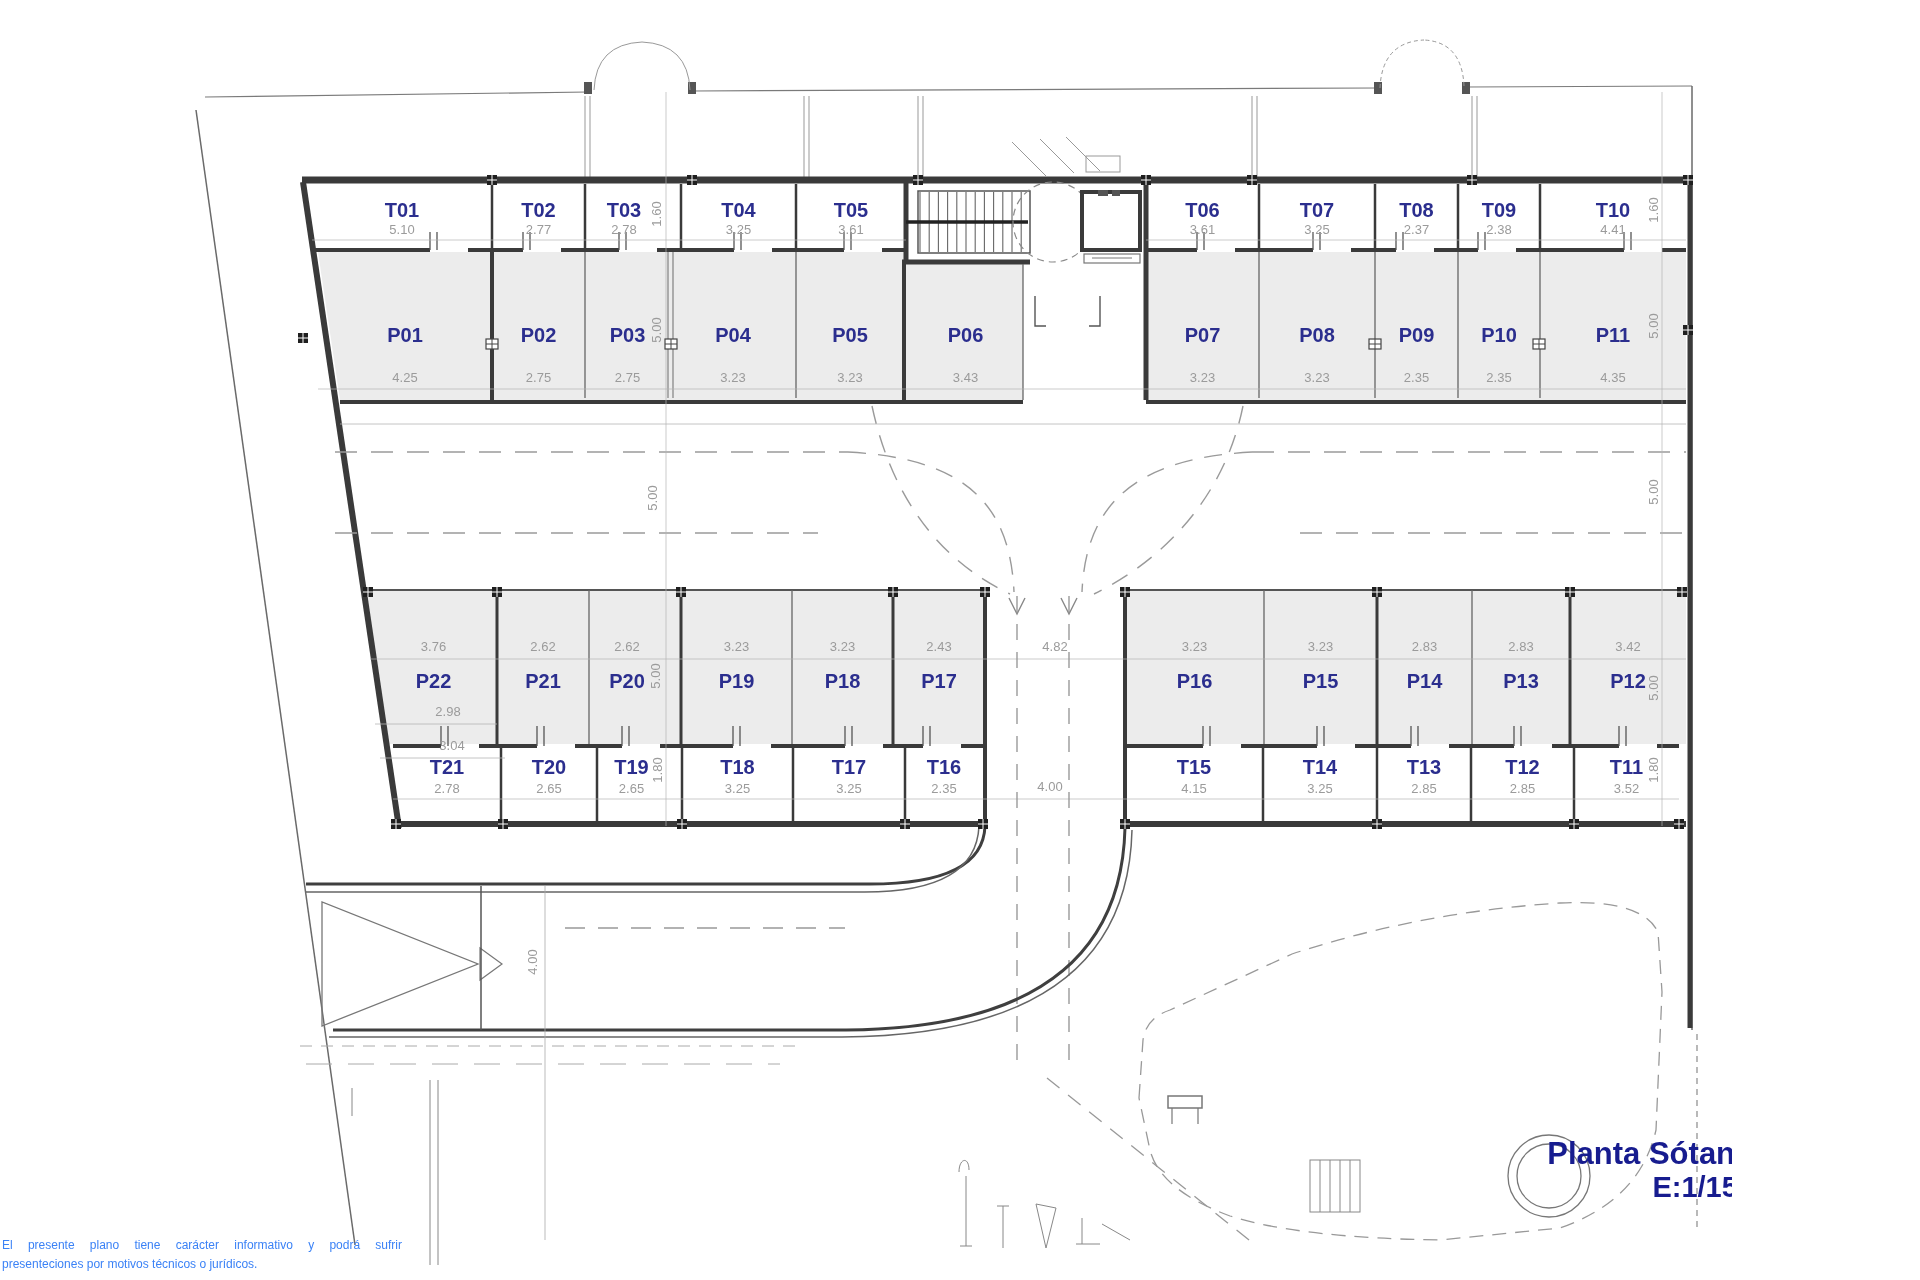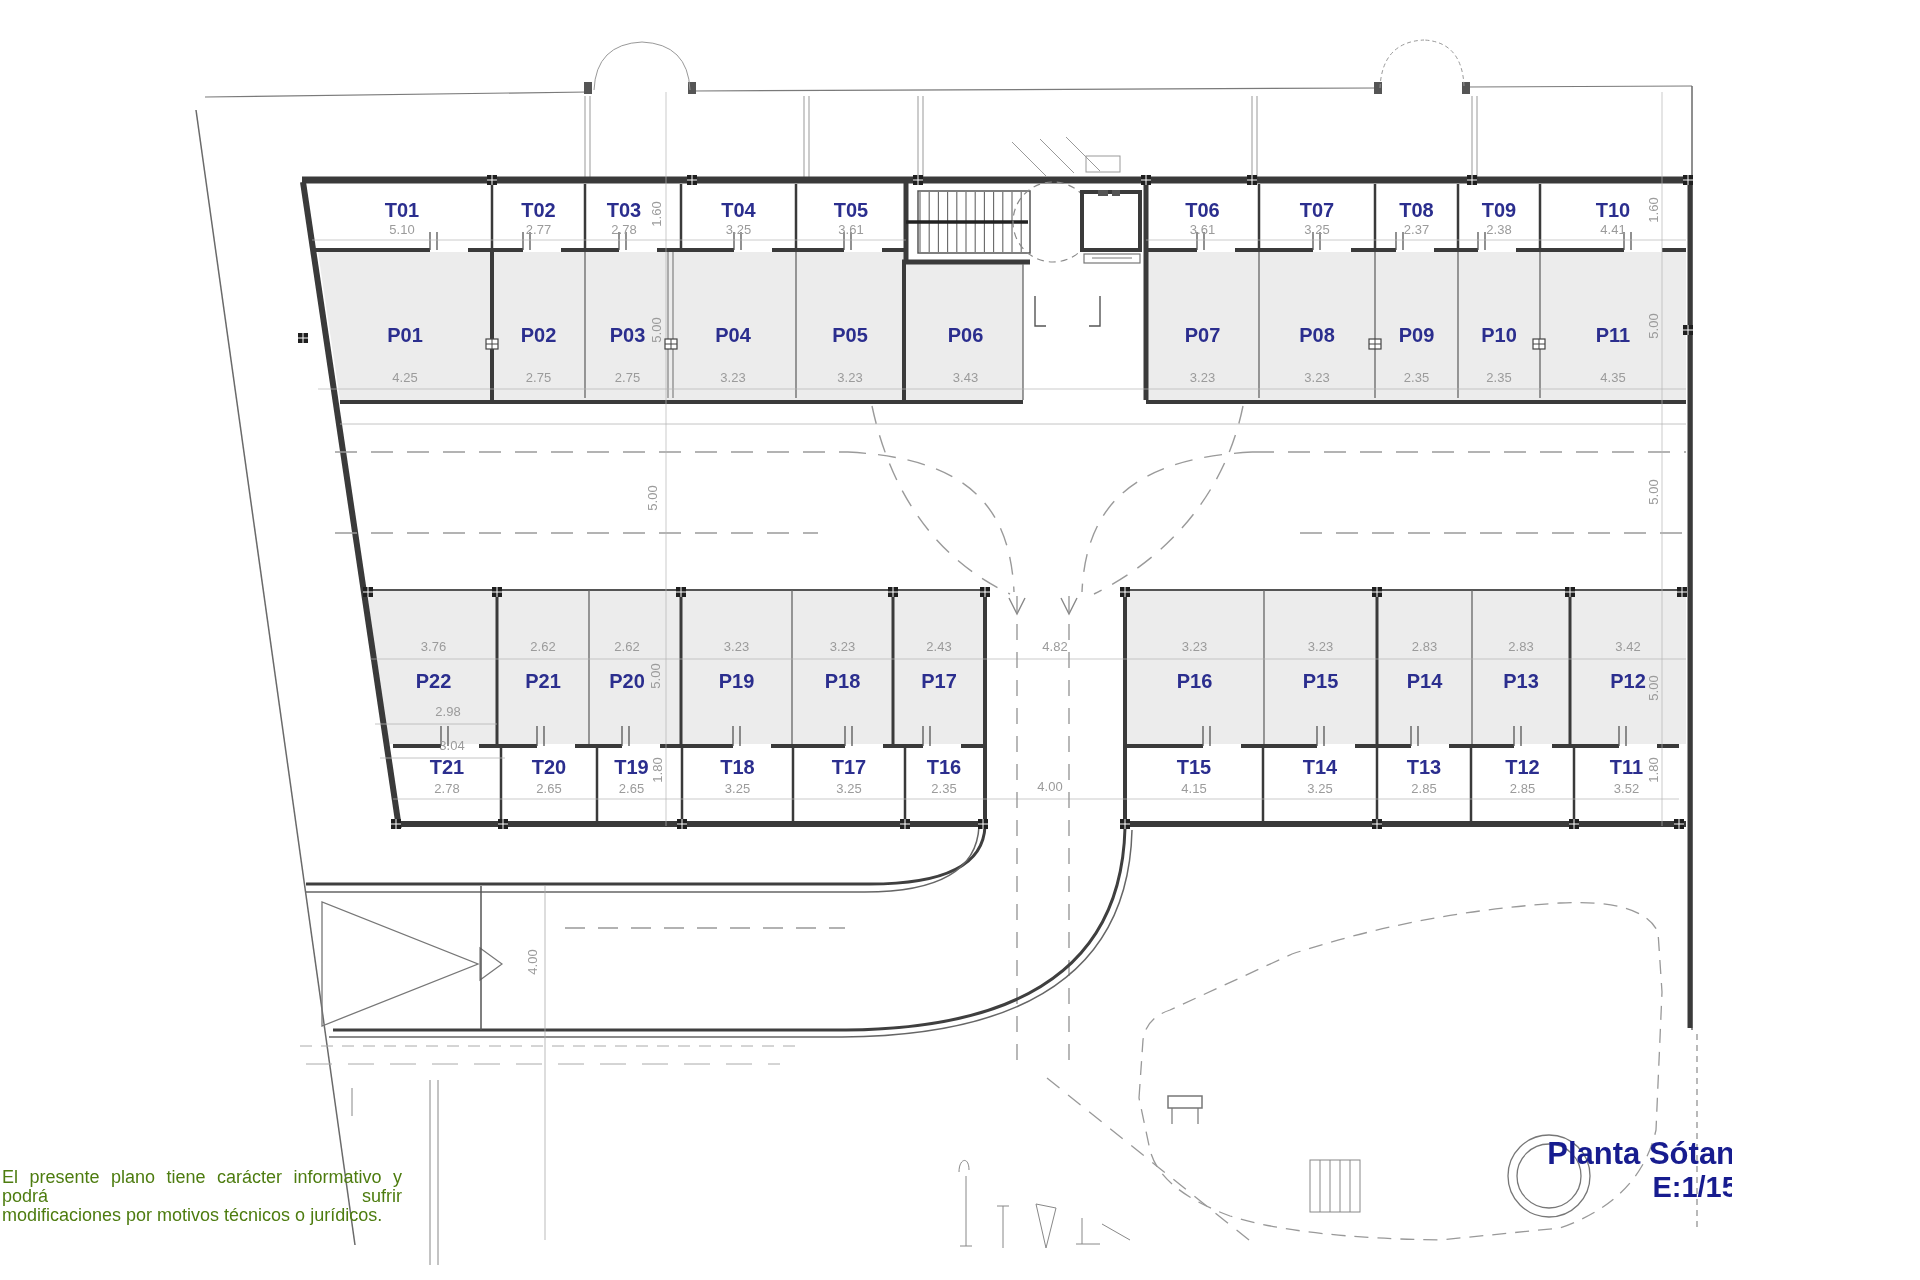--- a/index.html
+++ b/index.html
@@ -2,22 +2,22 @@
 <html><head>
 <meta charset="utf-8">
 <style>
   html,body{margin:0;padding:0;background:#fff}
   body{width:1920px;height:1280px}
   .canvas{position:relative;width:1732px;height:1280px;overflow:hidden;background:#fff;
           font-family:"Liberation Sans",sans-serif}
   svg{position:absolute;left:0;top:0}
   .lbl{font-family:"Liberation Sans",sans-serif;font-size:20px;font-weight:600;fill:#2b2e8e}
   .dim{font-family:"Liberation Sans",sans-serif;font-size:13px;fill:#9b9b9b}
-  .disclaimer{position:absolute;left:2px;top:1168px;width:400px;font-size:18px;
-              color:#4d7c0f;line-height:19px}
+  .disclaimer{position:absolute;left:2px;top:1236px;width:400px;font-size:12px;
+              color:#3b82f6;line-height:19px}
   .disclaimer .jl{text-align:justify;text-align-last:justify}
   .titleblock{position:absolute;top:1136px;right:-22px;text-align:right;color:#171c8f;
               font-weight:bold;white-space:nowrap}
   .t1{font-size:31px;line-height:35px}
   .t2{font-size:29px;line-height:32px}
 </style>
 </head>
 <body>
 
 <div class="canvas">
@@ -452,20 +452,20 @@
       <line x1="375" y1="724" x2="497" y2="724" stroke="#b5b5b5" stroke-width="0.8"></line>
       <text x="452" y="750" class="dim" text-anchor="middle">3.04</text>
       <line x1="380" y1="758" x2="505" y2="758" stroke="#b5b5b5" stroke-width="0.8"></line>
       <text x="1055" y="651" class="dim" text-anchor="middle">4.82</text>
       <text x="1050" y="791" class="dim" text-anchor="middle">4.00</text>
       <text x="537" y="962" class="dim" text-anchor="middle" transform="rotate(-90 537 962)">4.00</text>
     </svg>
 
   <div class="disclaimer">
     <div class="jl">El presente plano tiene carácter informativo y podrá sufrir</div>
-    <div>modifica­ciones por motivos técnicos o jurídicos.</div>
+    <div>presente­ciones por motivos técnicos o jurídicos.</div>
   </div>
 
   <div class="titleblock">
     <div class="t1">Planta Sótano</div>
     <div class="t2">E:1/150</div>
   </div>
 </div>
 
 </body></html>

